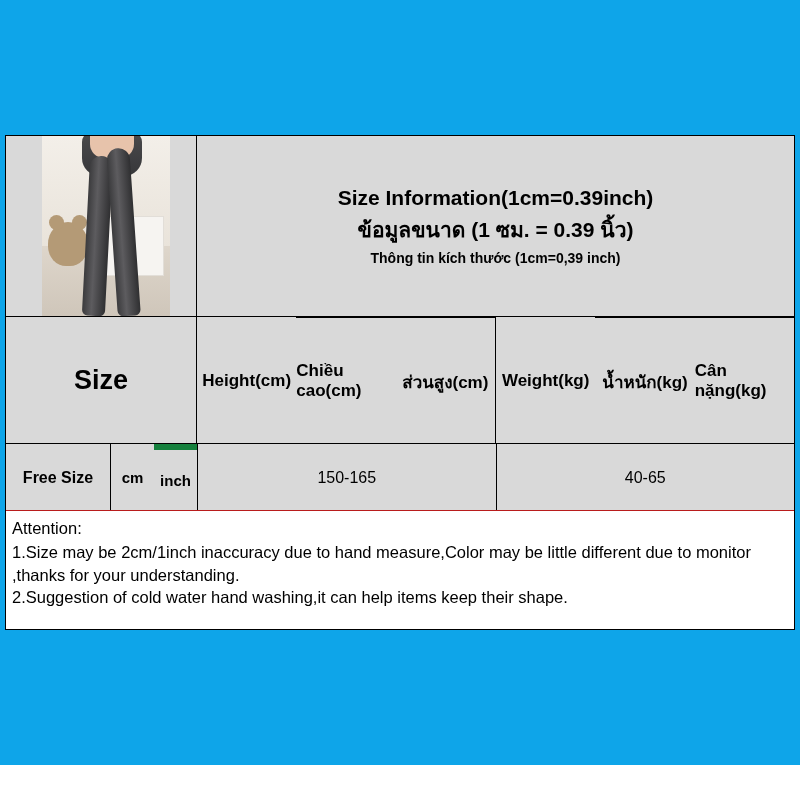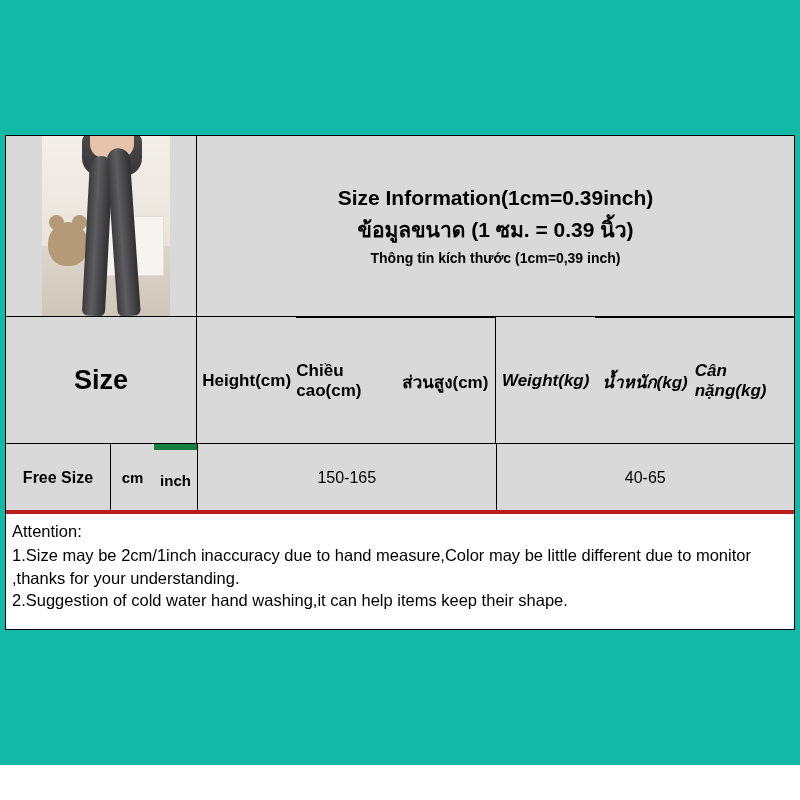--- a/index.html
+++ b/index.html
@@ -7,21 +7,21 @@
     padding: 0;
     width: 800px;
     height: 800px;
     background: #ffffff;
     font-family: "Liberation Sans", sans-serif;
   }
   #sheet {
     position: relative;
     width: 800px;
     height: 765px;
-    background: #14b8a6;
+    background: #0ea5e9;
     overflow: hidden;
   }
   .card {
     position: absolute;
     left: 5px;
     top: 135px;
     width: 790px;
     height: 495px;
     border: 1px solid #000000;
     box-sizing: border-box;
@@ -136,21 +136,21 @@
     flex: 1 1 auto;
     display: flex;
     border-left: 1px solid #000000;
   }
   .col-group {
     flex: 1 1 50%;
     display: flex;
     flex-direction: row;
     background: #d9d9d9;
   }
-  .col-group + .col-group { border-left: 1px solid #000000; font-style: italic; }
+  .col-group + .col-group { border-left: 1px solid #000000; }
   .col-h {
     flex: 1 1 33.33%;
     display: flex;
     align-items: center;
     justify-content: center;
     font-size: 17px;
     font-weight: bold;
     color: #000;
   }
   .col-h + .col-h { border-top: 1px solid #000000; }
@@ -204,21 +204,21 @@
   }
 
   
   .attention {
     position: absolute;
     left: 0;
     top: 374px;
     width: 100%;
     bottom: 8px;
     background: #ffffff;
-    border-top: 4px solid #b91c1c;
+    border-top: 1px solid #b91c1c;
     padding: 6px 8px 0 6px;
     box-sizing: border-box;
   }
   .att-line {
     font-size: 16.5px;
     color: #000;
     line-height: 1.35;
   }
   .att-title { margin-bottom: 2px; }
 </style>

